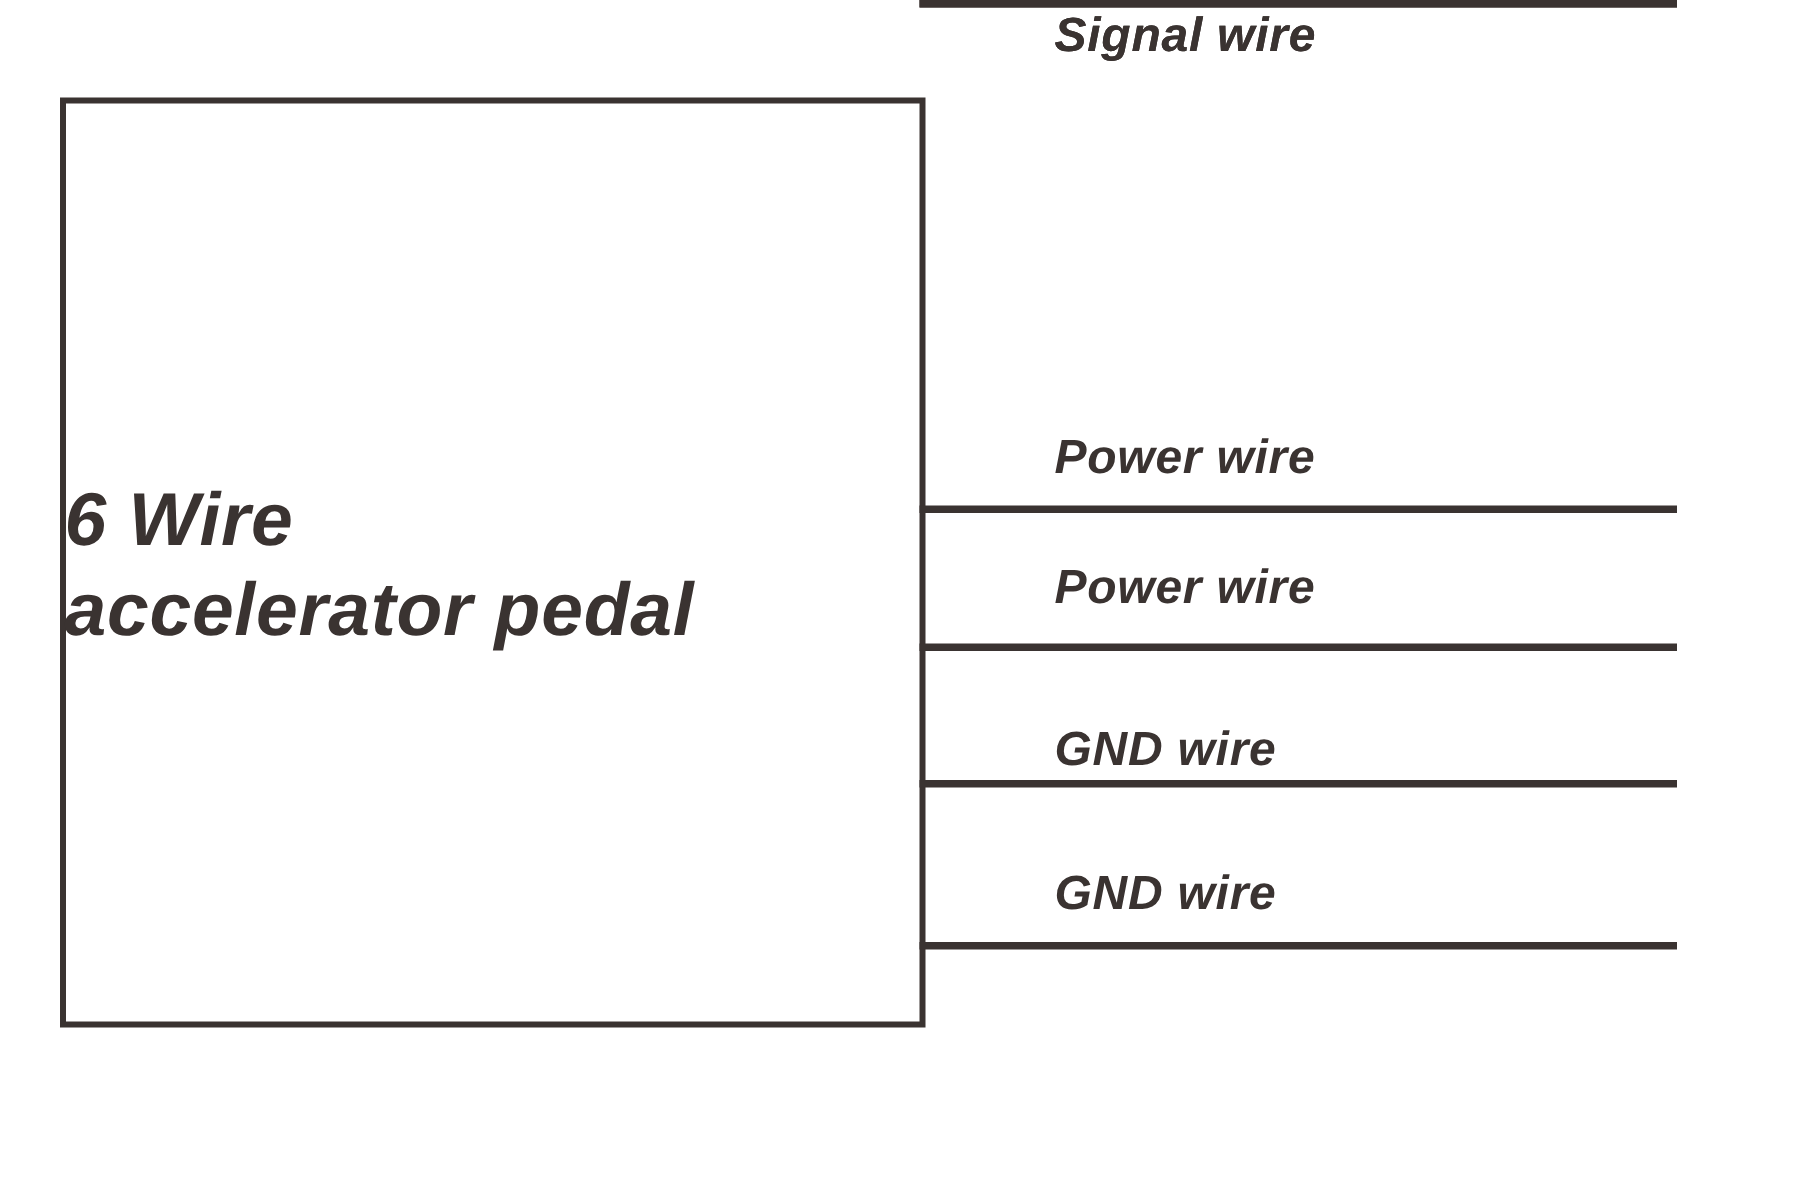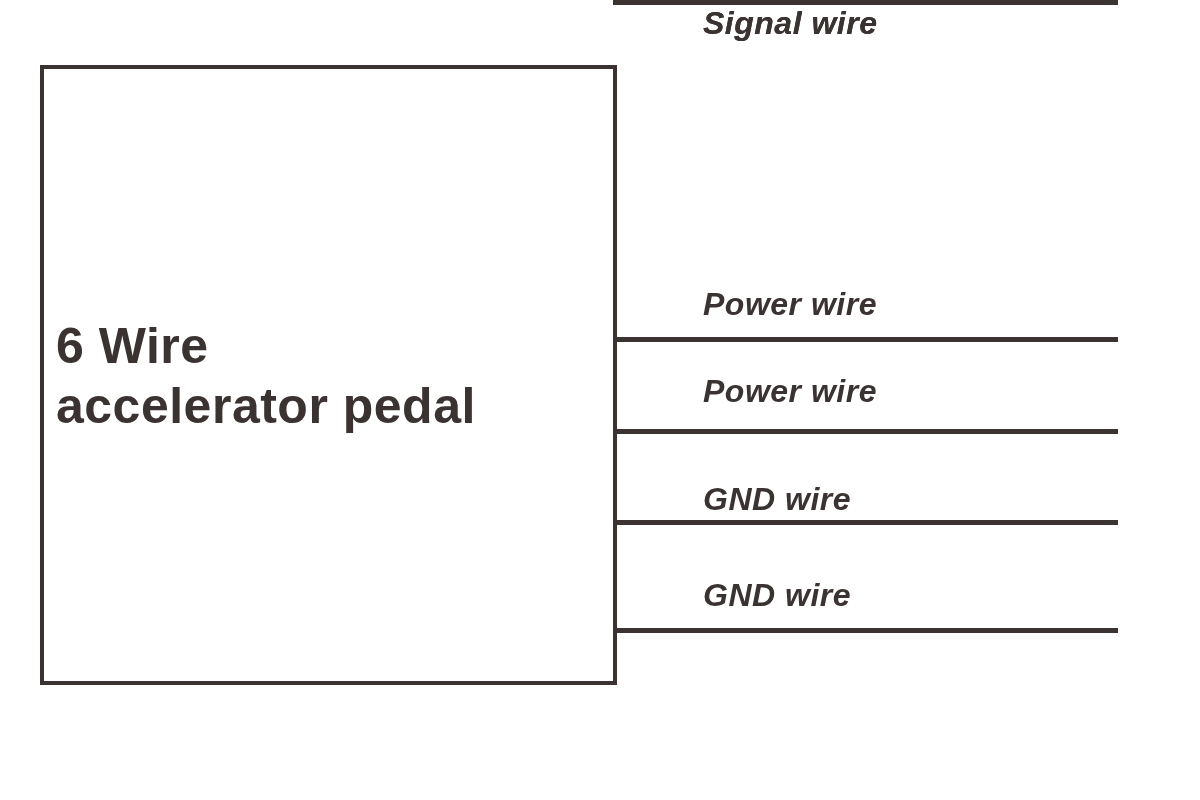--- a/index.html
+++ b/index.html
@@ -20,27 +20,28 @@
   }
   .device-box {
     position: absolute;
     left: 40px; top: 65px;
     width: 577px; height: 620px;
     border: 4px solid var(--ink);
     background: var(--bg);
   }
   .device-label {
     position: absolute;
-    left: 56px; top: 316px;
+    left: 43px; top: 316px;
     font-size: 50px;
     font-weight: bold;
     line-height: 60px;
     color: var(--ink);
     white-space: pre-line;
     letter-spacing: 0.5px;
+    font-style: italic;
   }
   .wire { position: absolute; }
   .wire-line {
     position: absolute;
     left: 613px;
     width: 505px; height: 5px;
     background: var(--ink);
   }
   .wire-label {
     position: absolute;

